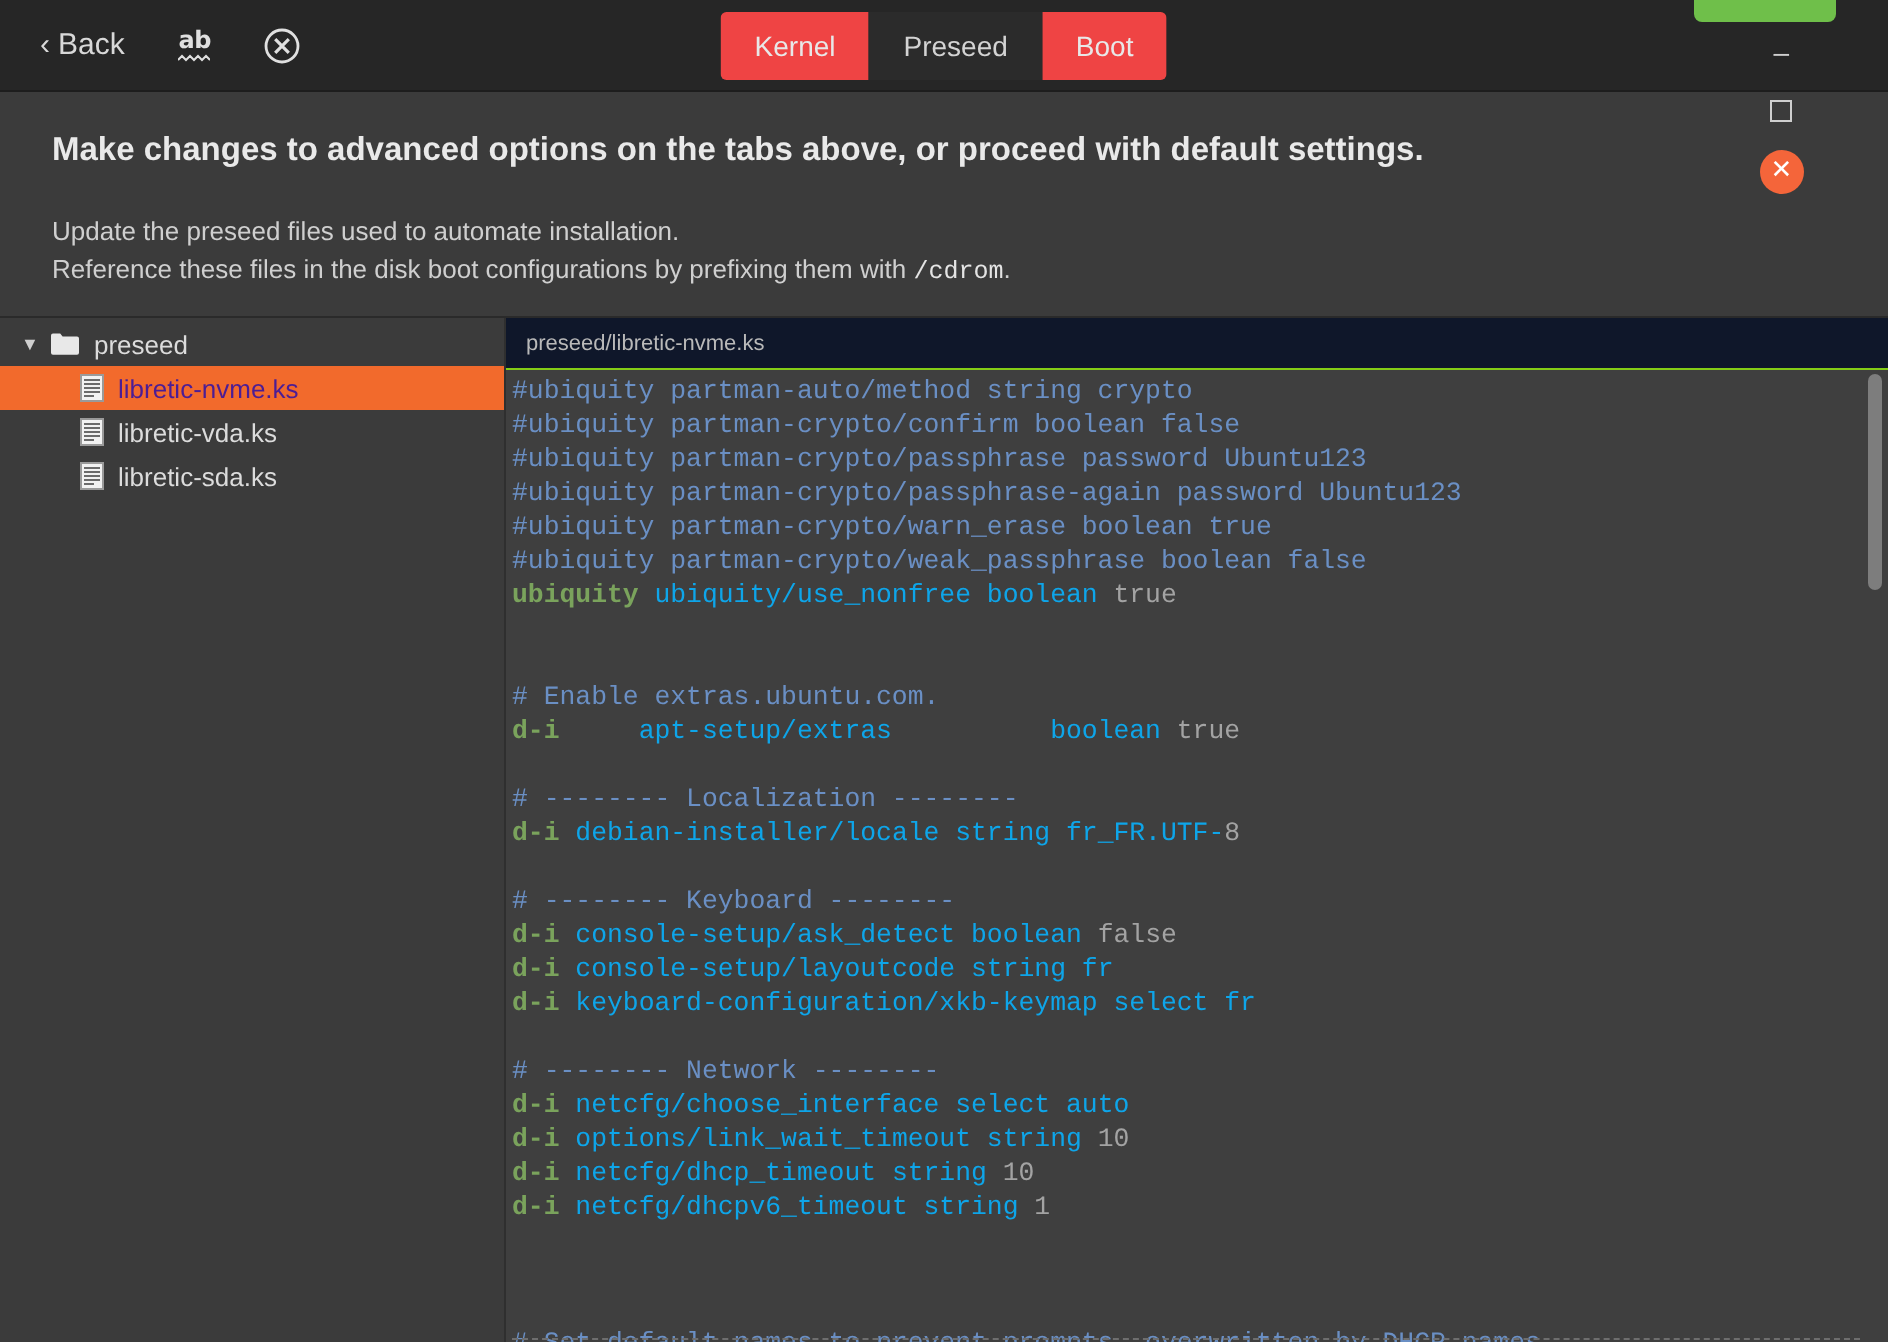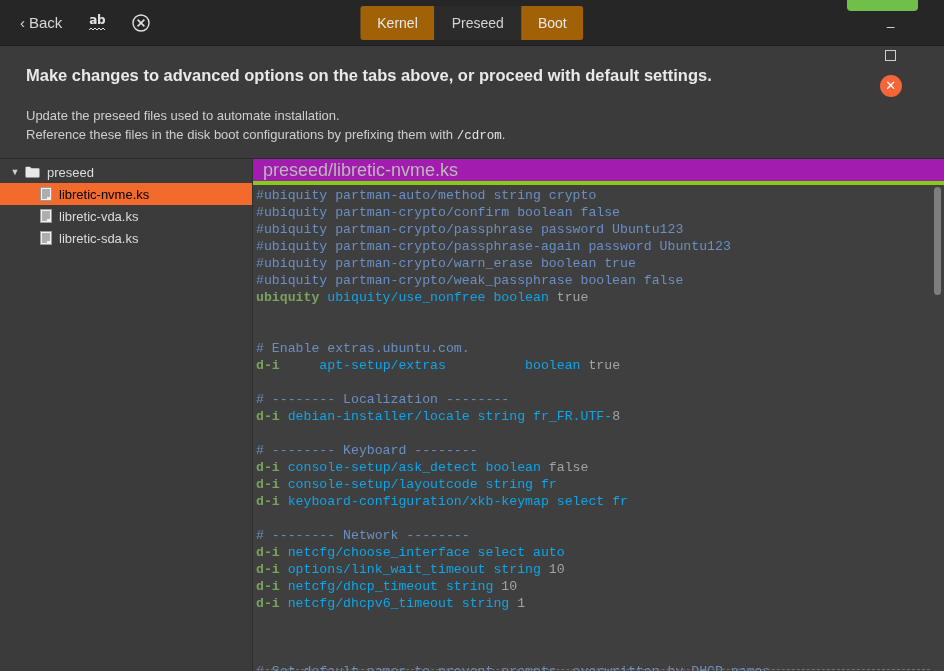--- a/index.html
+++ b/index.html
@@ -82,21 +82,21 @@
   .tab {
     height: 34px;
     padding: 0 17px;
     display: flex; align-items: center; justify-content: center;
     font-size: 14px;
     color: #d3d3d3;
     background: #2b2b2b;
     cursor: pointer;
     user-select: none;
   }
-  .tab.raised { background: #a16207; color: #e8e8e8; }
+  .tab.raised { background: #ef4444; color: #e8e8e8; }
 
   .tb-right {
     margin-left: auto;
     display: flex;
     align-items: center;
     gap: 0;
     padding-right: 10px;
     flex-direction: column;
   }
   .hamburger {
@@ -194,21 +194,21 @@
     display: flex;
     align-items: center;
     font-size: 13px;
     color: #dcdcdc;
     cursor: pointer;
     padding-left: 8px;
     white-space: nowrap;
     user-select: none;
   }
   .tree-row.child { padding-left: 40px; }
-  .tree-row.selected { background: #f26a2c; color: #000000; }
+  .tree-row.selected { background: #f26a2c; color: #4c1d95; }
   .twisty {
     width: 14px;
     display: inline-flex;
     justify-content: center;
     align-items: center;
     color: #cfcfcf;
     font-size: 9px;
     margin-right: 3px;
   }
   .folder-ico { margin-right: 7px; display: inline-flex; }
@@ -219,27 +219,27 @@
     flex: 1;
     min-width: 0;
     background: #3f3f3f;
     display: flex;
     flex-direction: column;
     position: relative;
   }
   .editor-path {
     height: 26px;
     min-height: 26px;
-    background: #a21caf;
+    background: #0f172a;
     color: #b9b9b9;
-    font-size: 18px;
+    font-size: 11px;
     display: flex;
     align-items: center;
     padding-left: 10px;
-    border-bottom: 4px solid #84cc16;
+    border-bottom: 1px solid #84cc16;
     user-select: none;
   }
   .code-wrap {
     flex: 1;
     position: relative;
     overflow: hidden;
     background: #3f3f3f;
   }
   pre.code {
     margin: 0;

